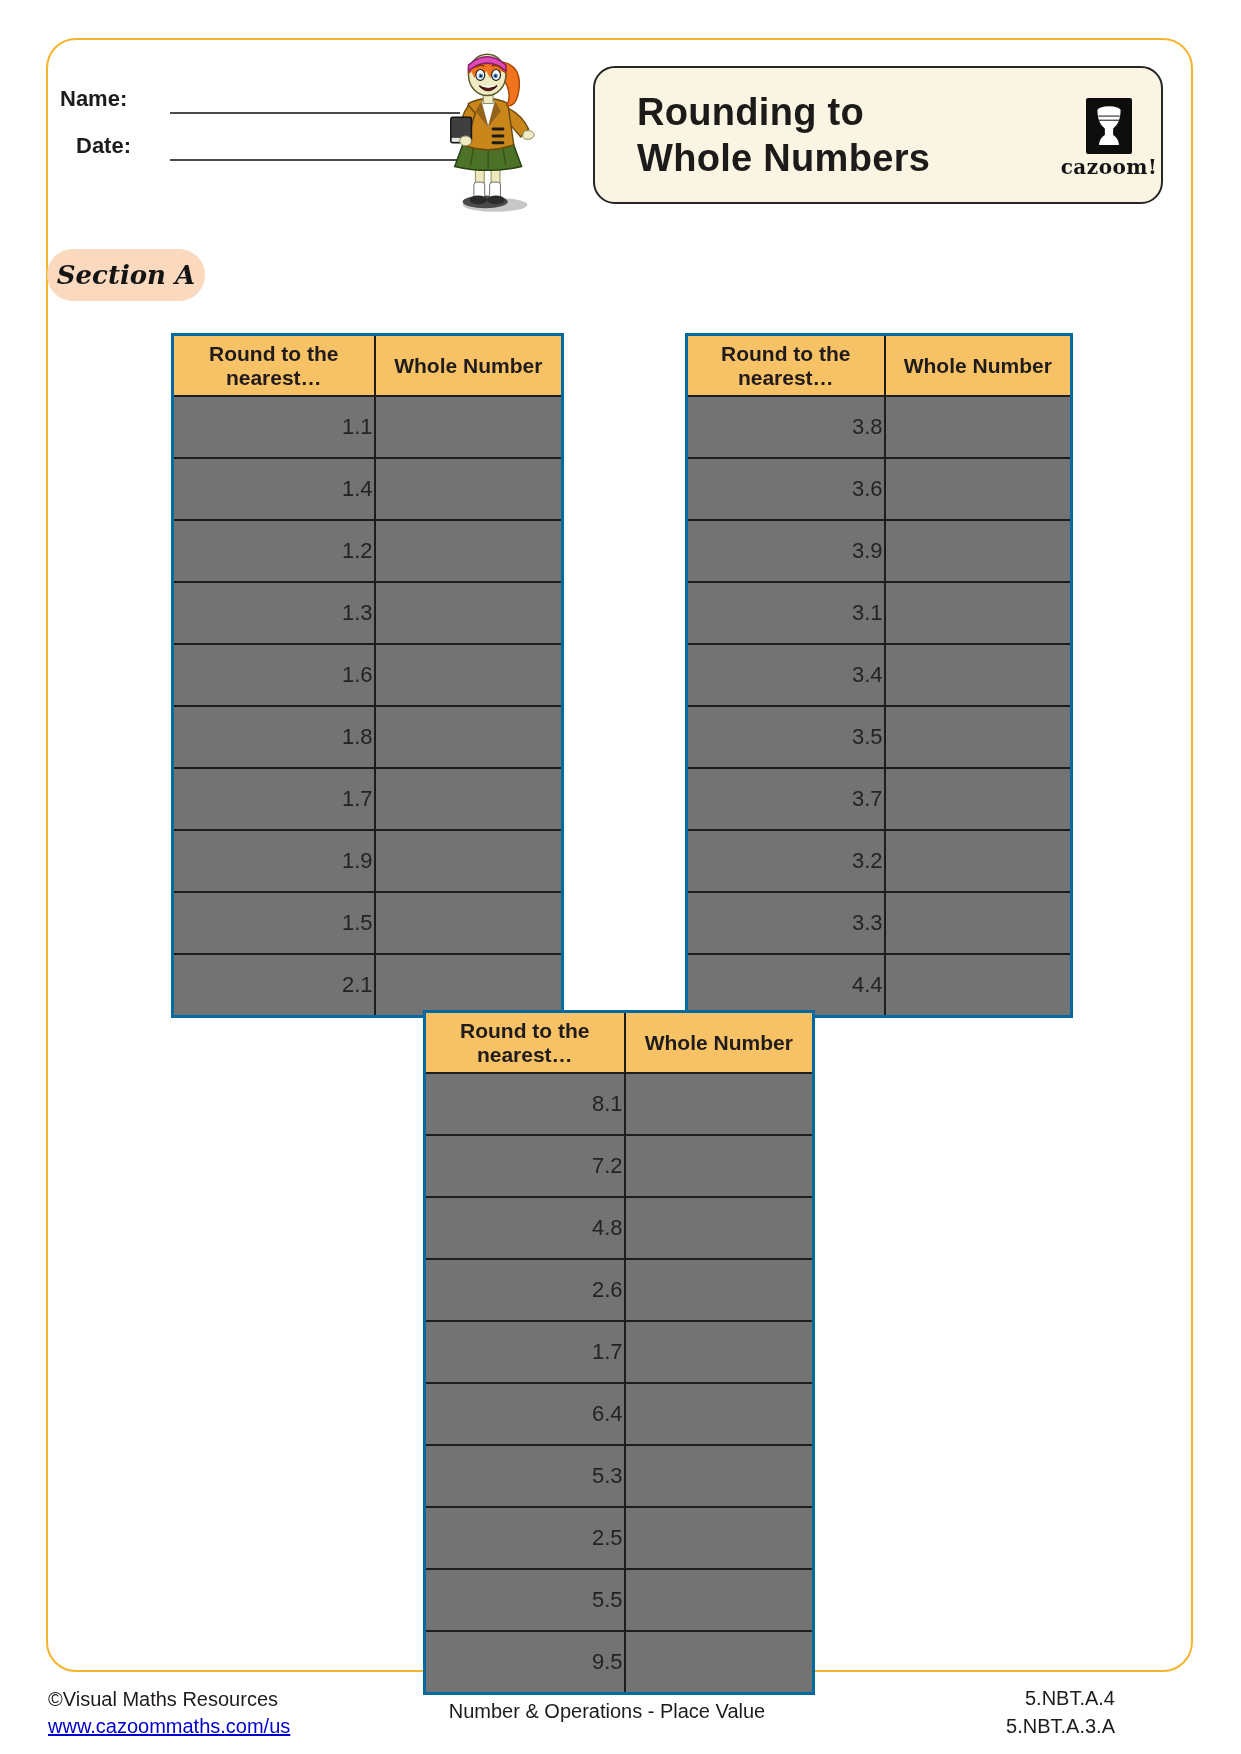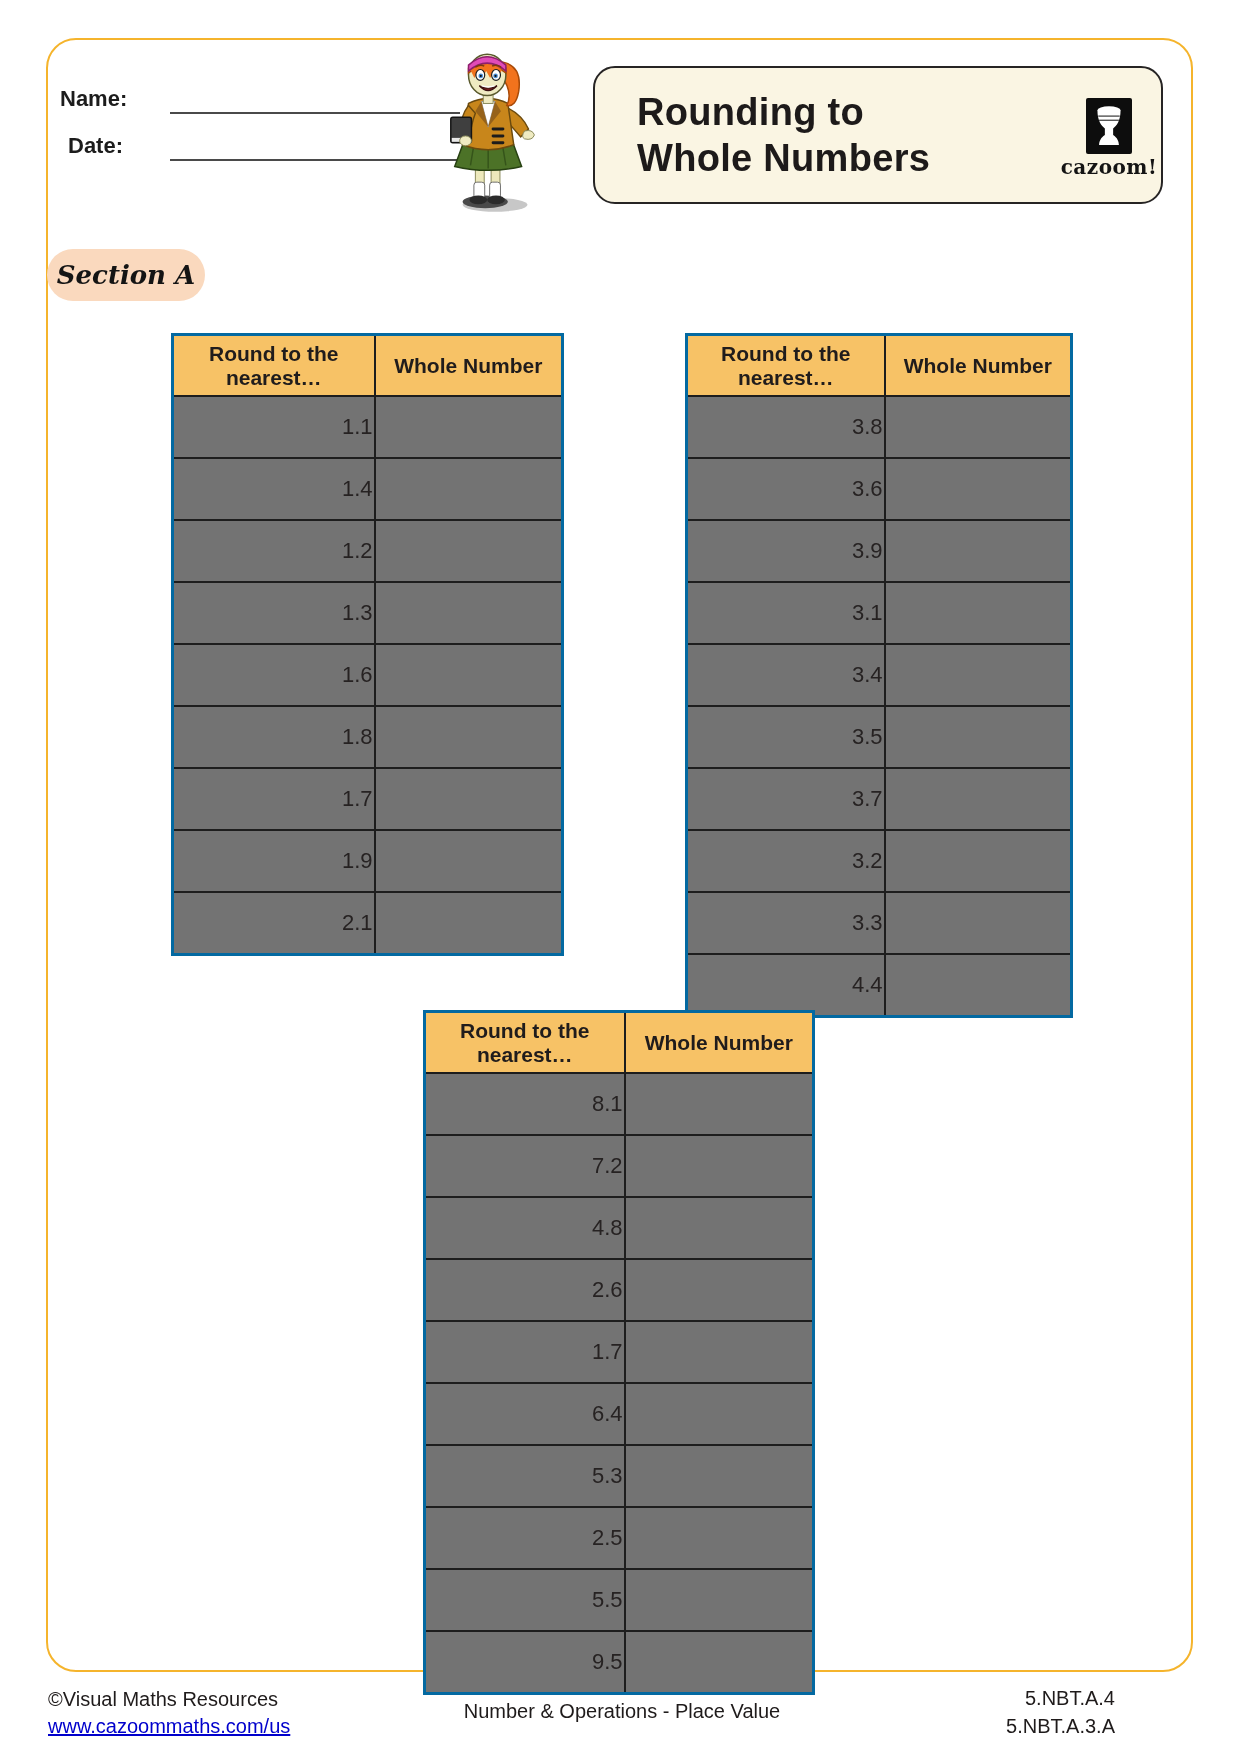--- a/index.html
+++ b/index.html
@@ -41,35 +41,35 @@
   table.wtable th, table.wtable td { border:2px solid #1d1d1d; }
   table.wtable th {
     background:#F7C266; height:59px; font-size:21px; font-weight:bold;
     color:#201c1c; line-height:1.12; padding:0 8px; text-align:center; vertical-align:middle;
   }
   table.wtable td { height:58px; font-size:22px; font-weight:normal; text-align:right;
                     vertical-align:middle; color:#262222;border-radius:19px; }
 
   .footer-left { position:absolute; left:48px; top:1686px; font-size:20px; line-height:27px; }
   .footer-link { color:#0000CC; text-decoration:underline; cursor:pointer; }
-  .footer-center { position:absolute; left:622px; top:1700px; transform:translateX(-50%);
+  .footer-center { position:absolute; left:607px; top:1700px; transform:translateX(-50%);
                    font-size:20px; white-space:nowrap;text-align:center; }
   .footer-right { position:absolute; right:126px; top:1684px; font-size:20px;
                   line-height:28px; text-align:right; }
 </style>
 </head>
 <body>
 
 <div class="page">
 
   <div class="frame"></div>
 
   <div class="field-label" style="left:60px; top:86px;">Name:</div>
   <div class="write-line" style="left:170px; top:112px; width:290px;"></div>
-  <div class="field-label" style="left:68px; top:133px;">Date:</div>
+  <div class="field-label" style="left:76px; top:133px;">Date:</div>
   <div class="write-line" style="left:170px; top:159px; width:290px;"></div>
 
   <svg class="girl" width="120" height="170" viewBox="0 0 122 172">
     <ellipse cx="58" cy="161" rx="33" ry="7" fill="#c7c7c7"></ellipse>
     <ellipse cx="48" cy="158" rx="23" ry="6.5" fill="#4a4a4a"></ellipse>
 
     <rect x="38" y="114" width="9" height="34" rx="4" fill="#EDE9BC" stroke="#8a8a5a" stroke-width="1"></rect>
     <rect x="54" y="114" width="9" height="34" rx="4" fill="#EDE9BC" stroke="#8a8a5a" stroke-width="1"></rect>
 
     <rect x="36.5" y="138" width="11" height="17" rx="3" fill="#ffffff" stroke="#6e6e6e" stroke-width="1"></rect>
@@ -181,20 +181,24 @@
         </tr>
       <tr>
           <td>1.7</td>
           <td></td>
         </tr>
       <tr>
           <td>1.9</td>
           <td></td>
         </tr>
       <tr>
+          <td>1.5</td>
+          <td></td>
+        </tr>
+      <tr>
           <td>2.1</td>
           <td></td>
         </tr>
     </tbody>
   </table>
 
   <table class="wtable" style="left:685px; top:333px;">
     <colgroup>
         <col style="width:198px">
         <col style="width:187px">

